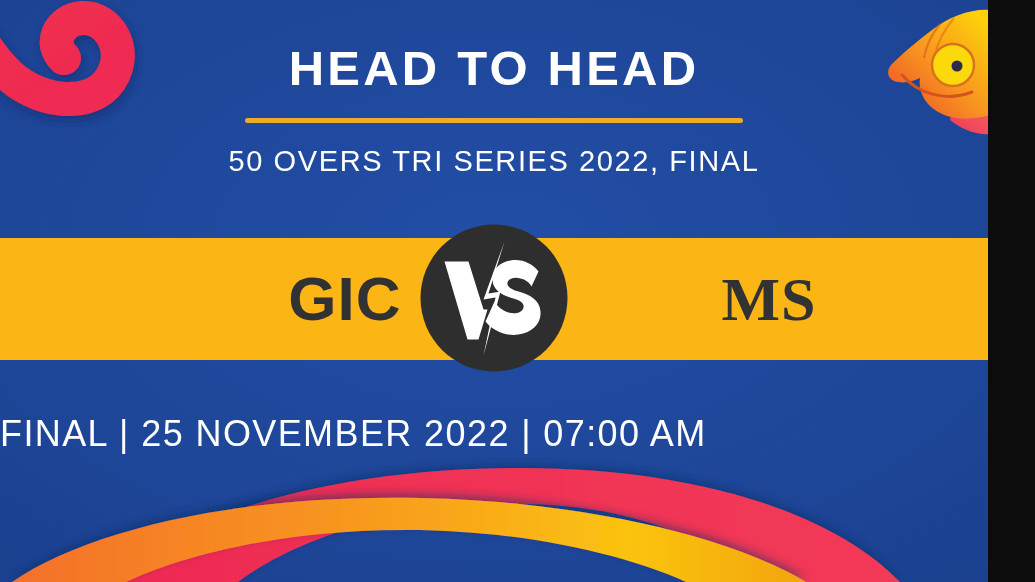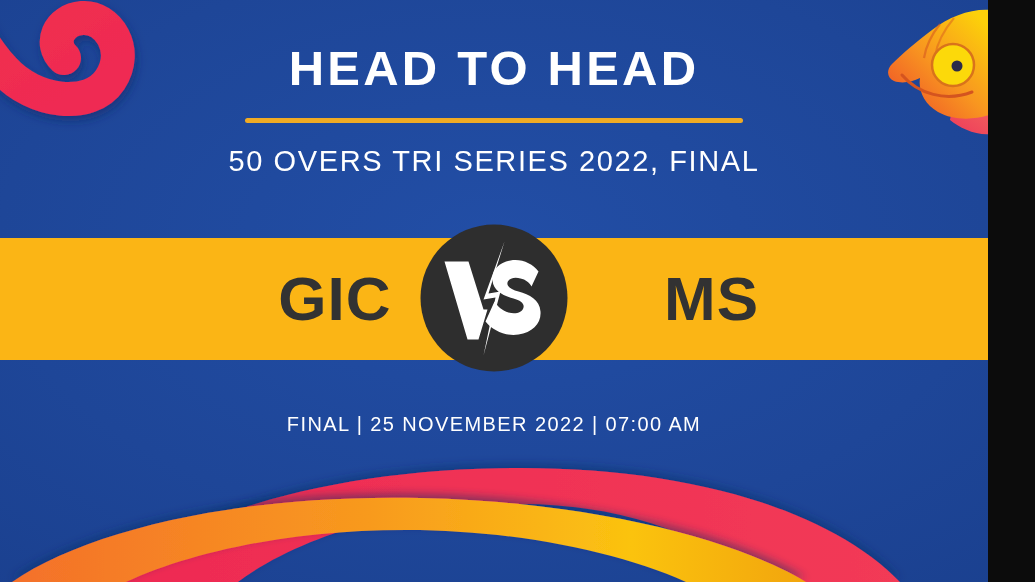--- a/index.html
+++ b/index.html
@@ -100,33 +100,33 @@
   }
   .teams-row {
     position: absolute;
     left: 0;
     top: 238px;
     width: 100%;
     height: 122px;
     display: flex;
     align-items: center;
     justify-content: center;
-    gap: 12px;
+    gap: 2px;
   }
   .team-code {
     font-size: 62px;
     font-weight: 700;
     letter-spacing: 1px;
     color: #323232;
     line-height: 1;
     width: 230px;
     text-align: center;
   }
   .team-code.left  { text-align: right; padding-right: 22px; }
-  .team-code.right { text-align: center;  padding-left: 12px; }
+  .team-code.right { text-align: right;  padding-left: 12px; font-family: Liberation Serif, serif; }
 
   .vs-badge {
     position: absolute;
     left: 50%;
     top: 298px;
     transform: translate(-50%, -50%);
     width: 147px;
     height: 147px;
     border-radius: 50%;
     background: #2e2e2e;
@@ -135,22 +135,21 @@
     justify-content: center;
   }
   .vs-badge svg { display: block; }
 
   
   .match-meta {
     position: absolute;
     left: 0;
     top: 412px;
     width: 100%;
-    text-align: center;
-    font-size: 20px;
+    font-size: 36px;
     font-weight: 400;
     letter-spacing: 1.4px;
     color: #ffffff;
     line-height: 1.2;
     text-transform: uppercase;
   }
 </style>
 </head>
 <body>
 

